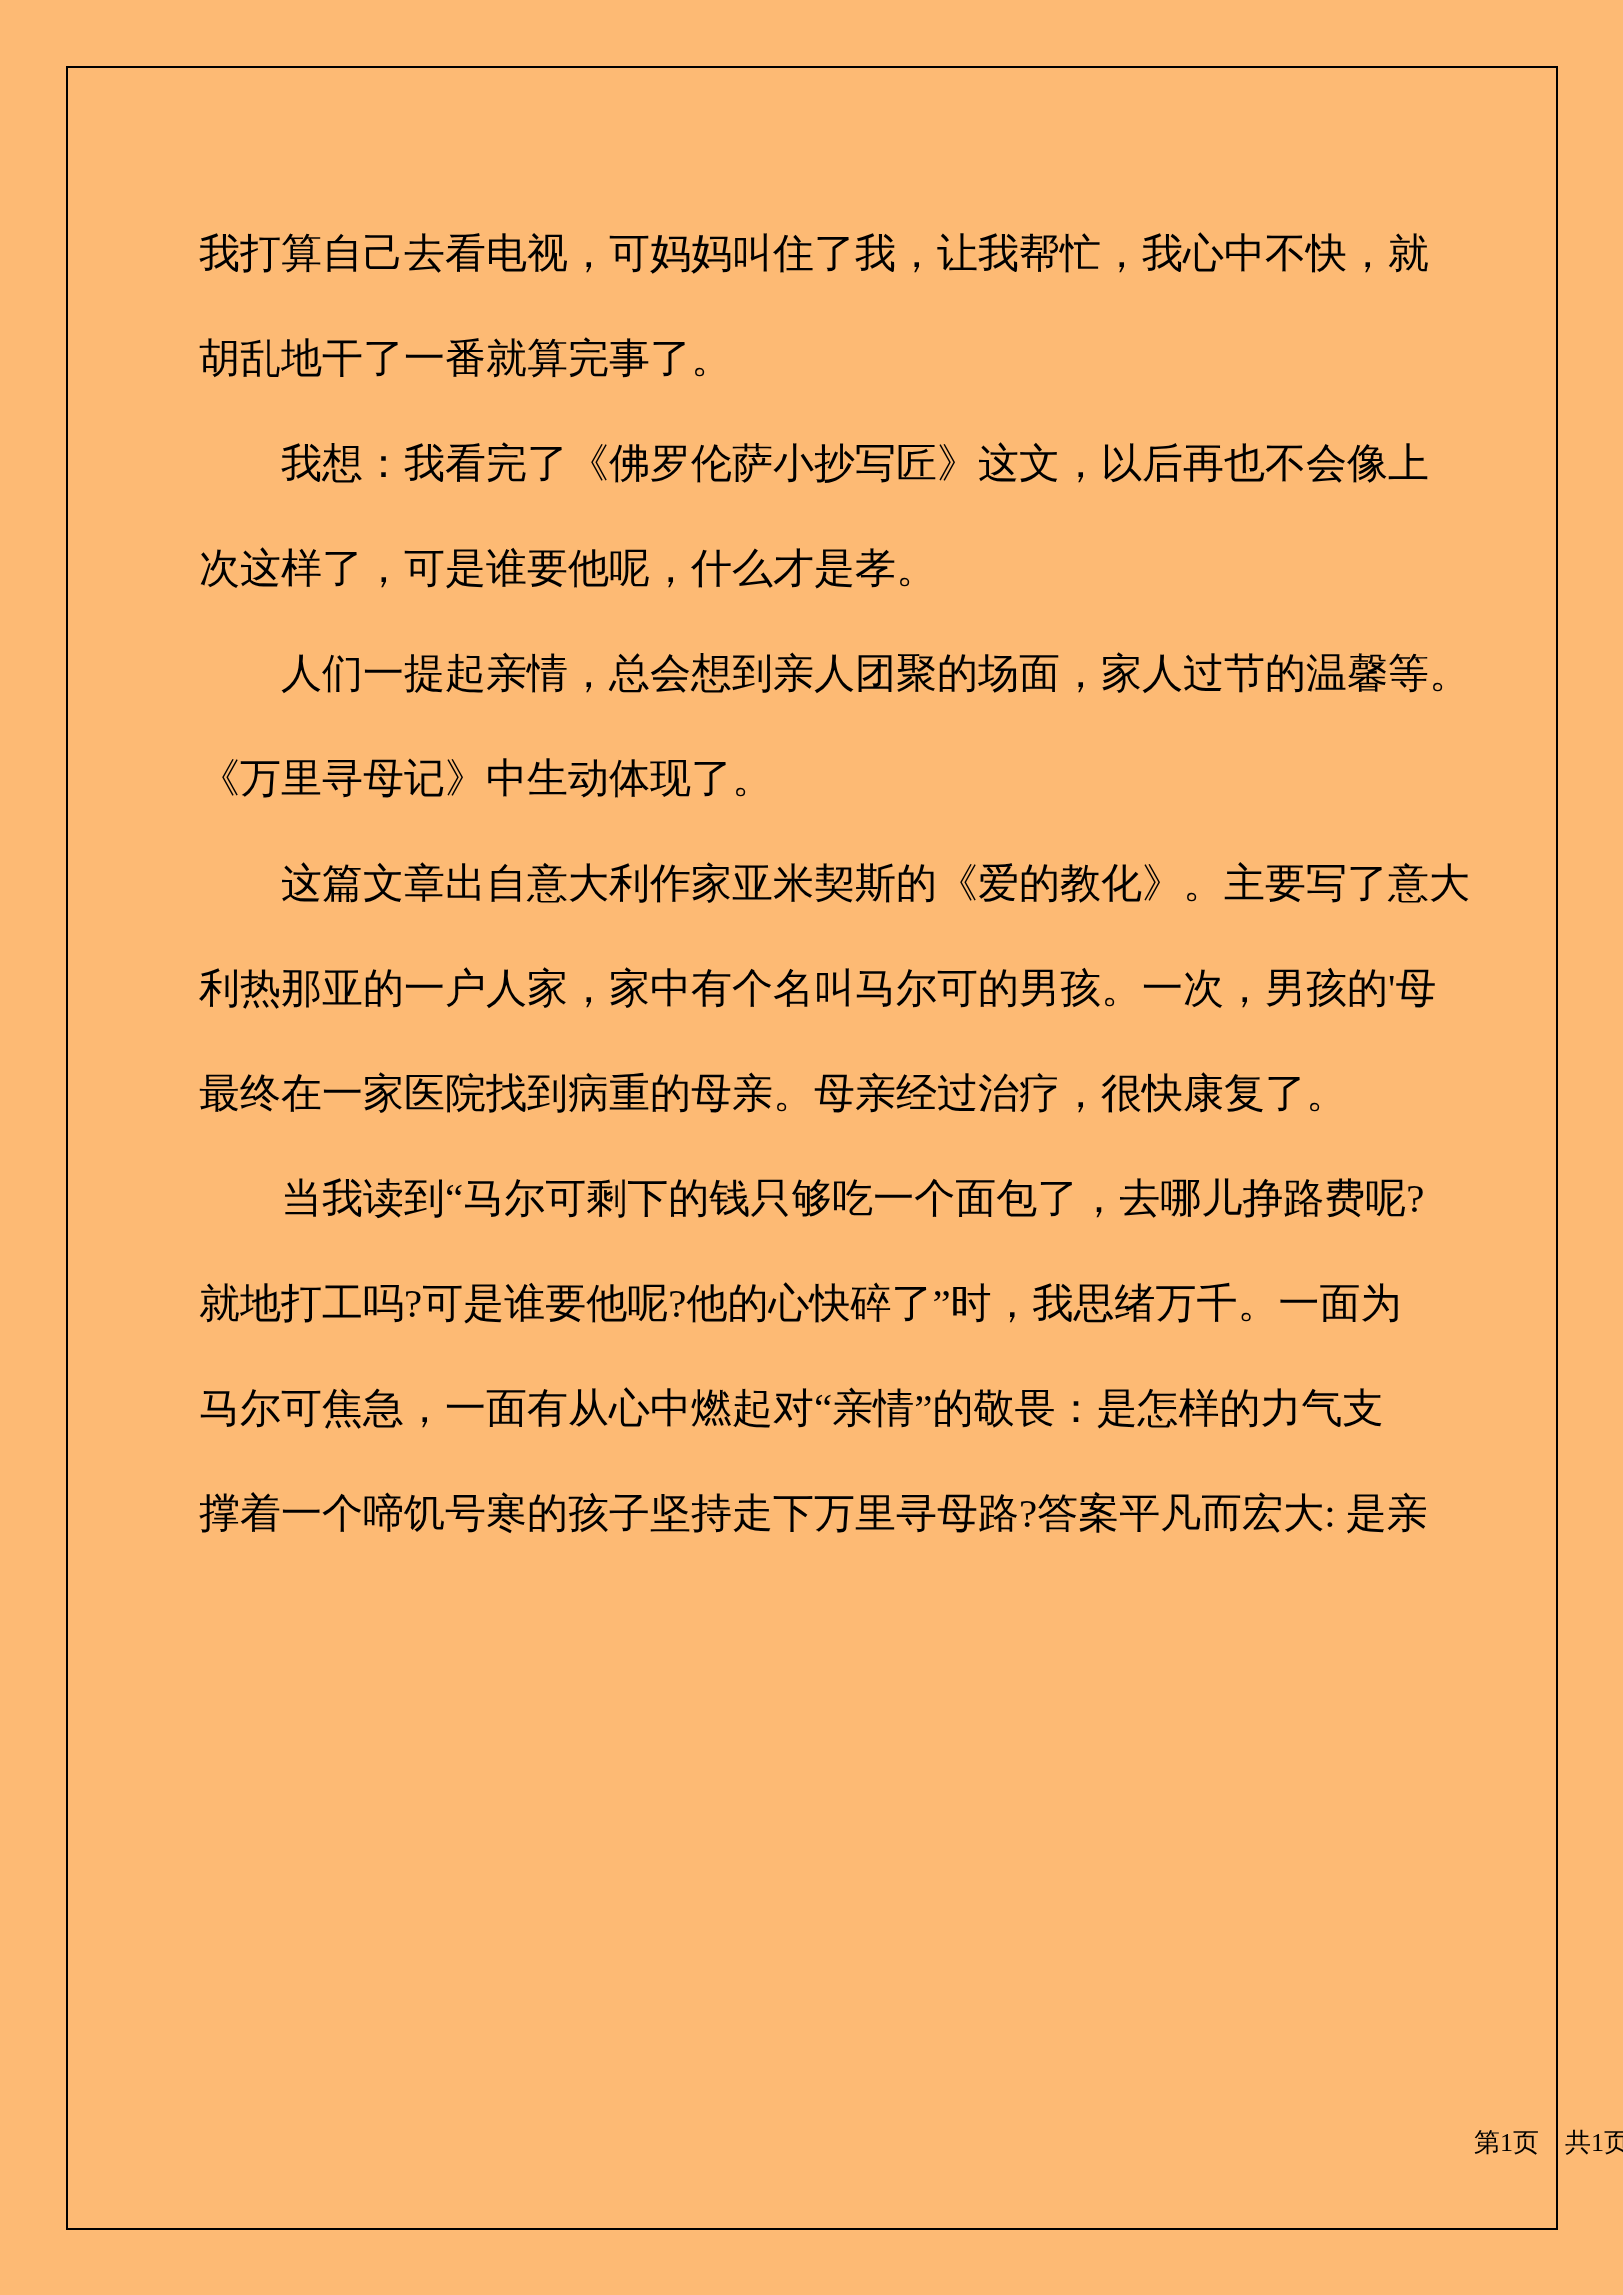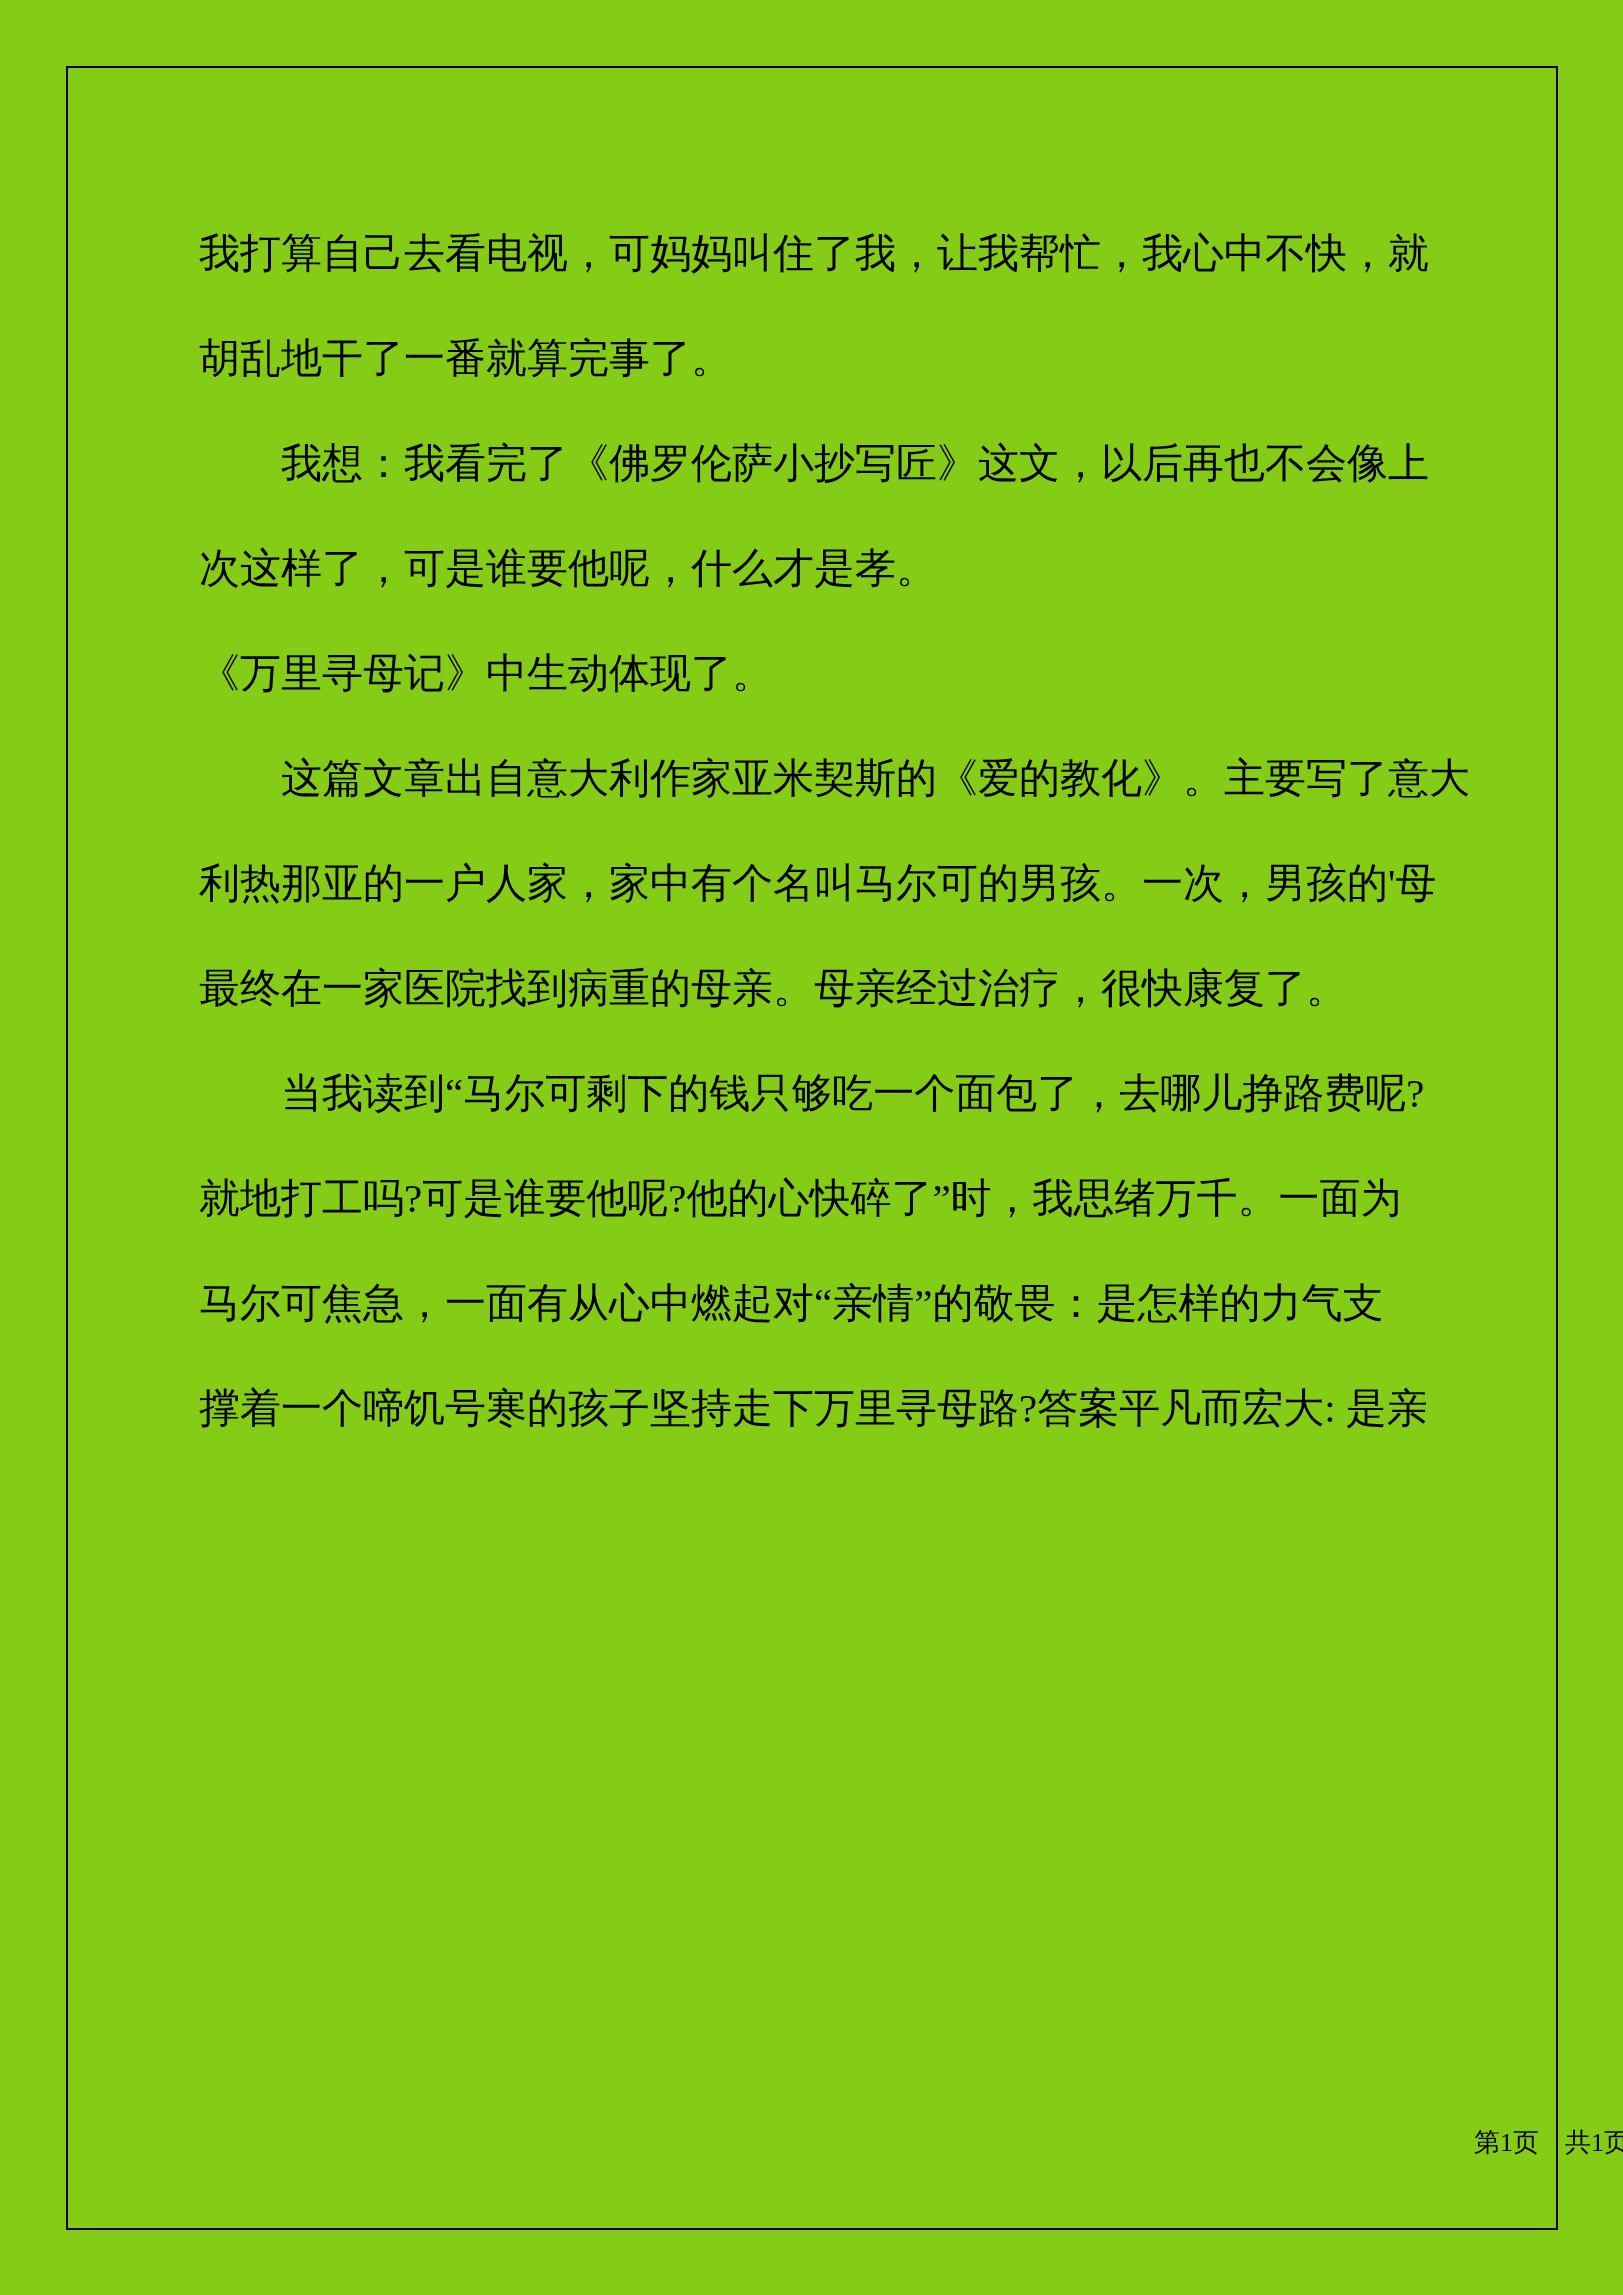--- a/index.html
+++ b/index.html
@@ -4,21 +4,21 @@
 <style>
   html, body {
     margin: 0;
     padding: 0;
     background: #ffffff;
   }
   .page {
     position: relative;
     width: 1623px;
     height: 2295px;
-    background: #84cc16;
+    background: #fdba74;
     overflow: hidden;
     font-family: "Liberation Serif", "DejaVu Serif", serif;
     color: #000000;
   }
   .border-frame {
     position: absolute;
     left: 66px;
     top: 66px;
     width: 1492px;
     height: 2164px;
@@ -60,20 +60,21 @@
 
 <div class="page">
 
   <div class="border-frame"></div>
 
   <div class="text-block">
     <div class="line">我打算自己去看电视，可妈妈叫住了我，让我帮忙，我心中不快，就</div>
     <div class="line">胡乱地干了一番就算完事了。</div>
     <div class="line indent">我想：我看完了《佛罗伦萨小抄写匠》这文，以后再也不会像上</div>
     <div class="line">次这样了，可是谁要他呢，什么才是孝。</div>
+    <div class="line indent">人们一提起亲情，总会想到亲人团聚的场面，家人过节的温馨等。</div>
     <div class="line">《万里寻母记》中生动体现了。</div>
     <div class="line indent">这篇文章出自意大利作家亚米契斯的《爱的教化》。主要写了意大</div>
     <div class="line">利热那亚的一户人家，家中有个名叫马尔可的男孩。一次，男孩的'母</div>
     <div class="line">最终在一家医院找到病重的母亲。母亲经过治疗，很快康复了。</div>
     <div class="line indent">当我读到“马尔可剩下的钱只够吃一个面包了，去哪儿挣路费呢?</div>
     <div class="line">就地打工吗?可是谁要他呢?他的心快碎了”时，我思绪万千。一面为</div>
     <div class="line">马尔可焦急，一面有从心中燃起对“亲情”的敬畏：是怎样的力气支</div>
     <div class="line">撑着一个啼饥号寒的孩子坚持走下万里寻母路?答案平凡而宏大: 是亲</div>
   </div>
 

